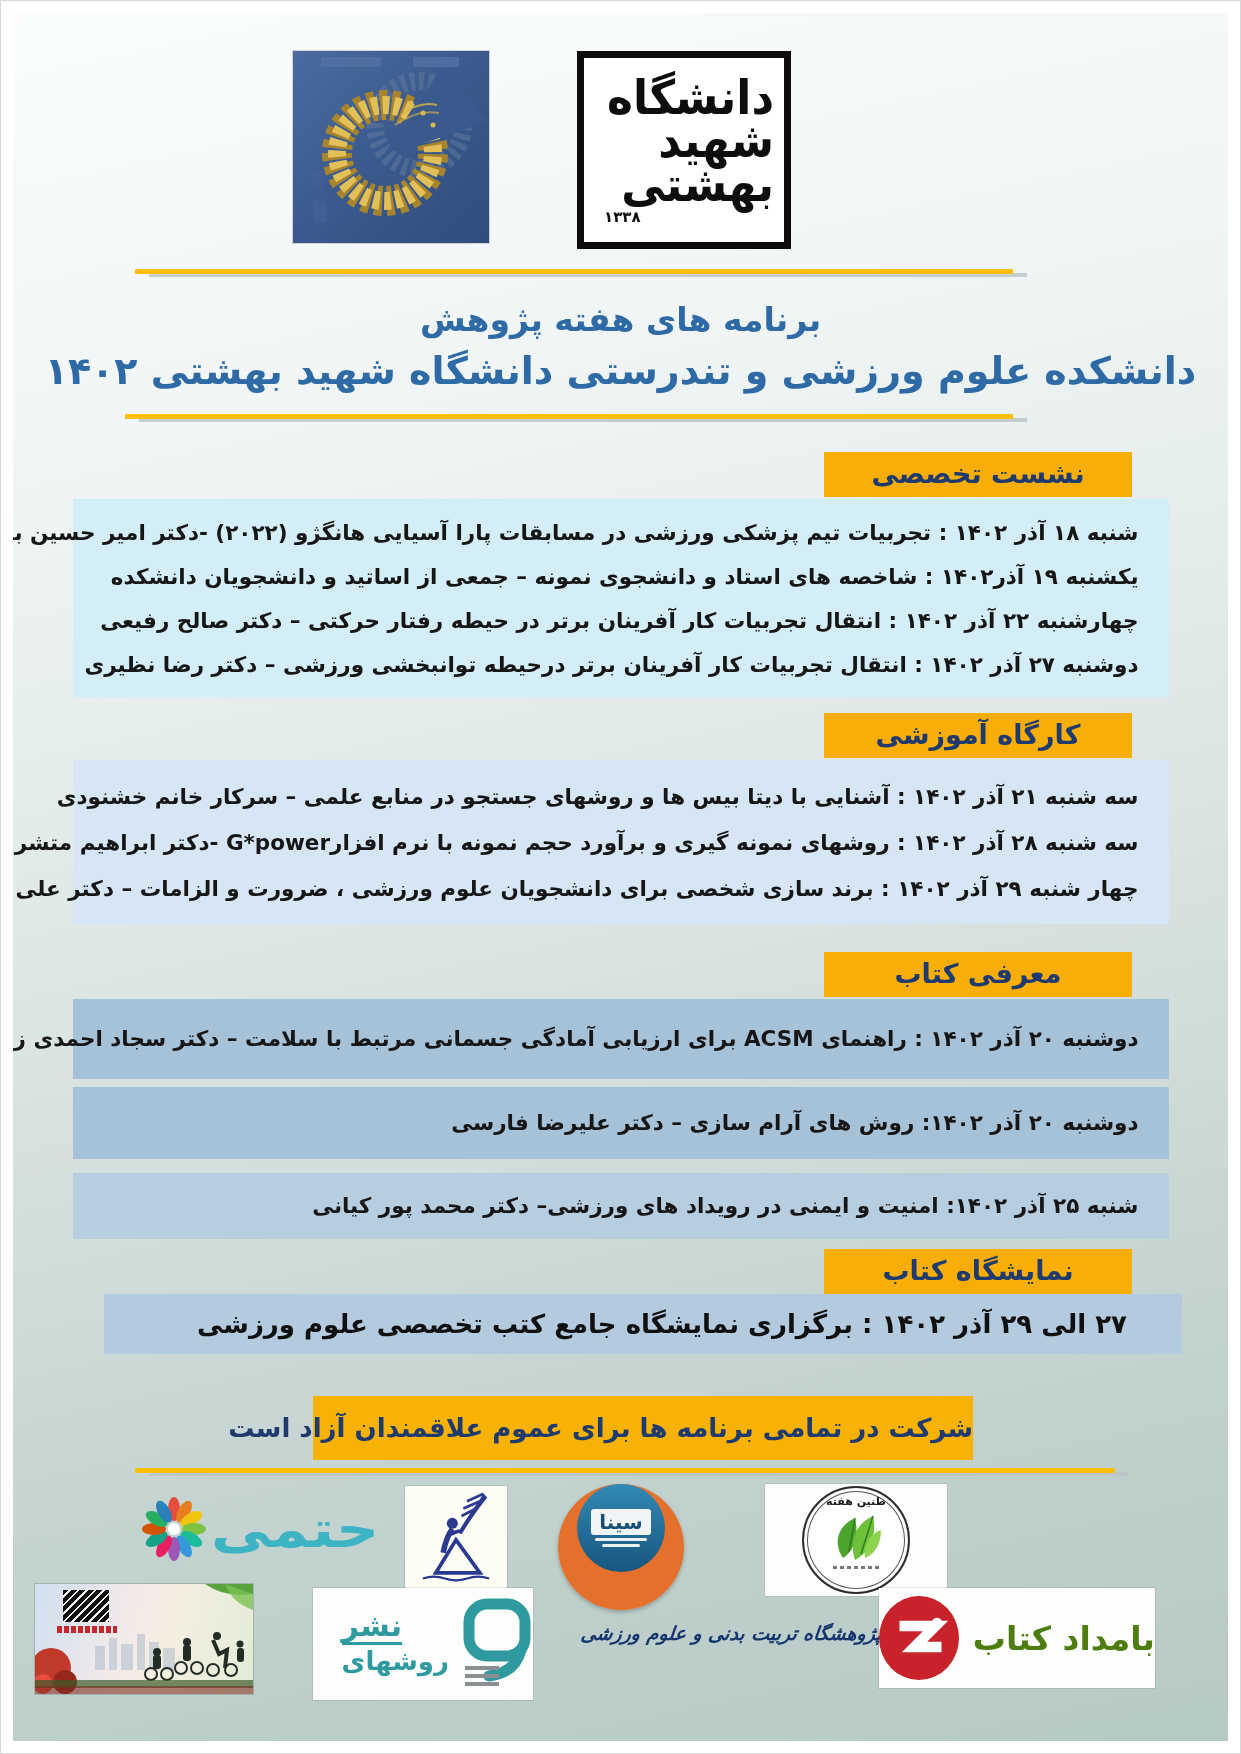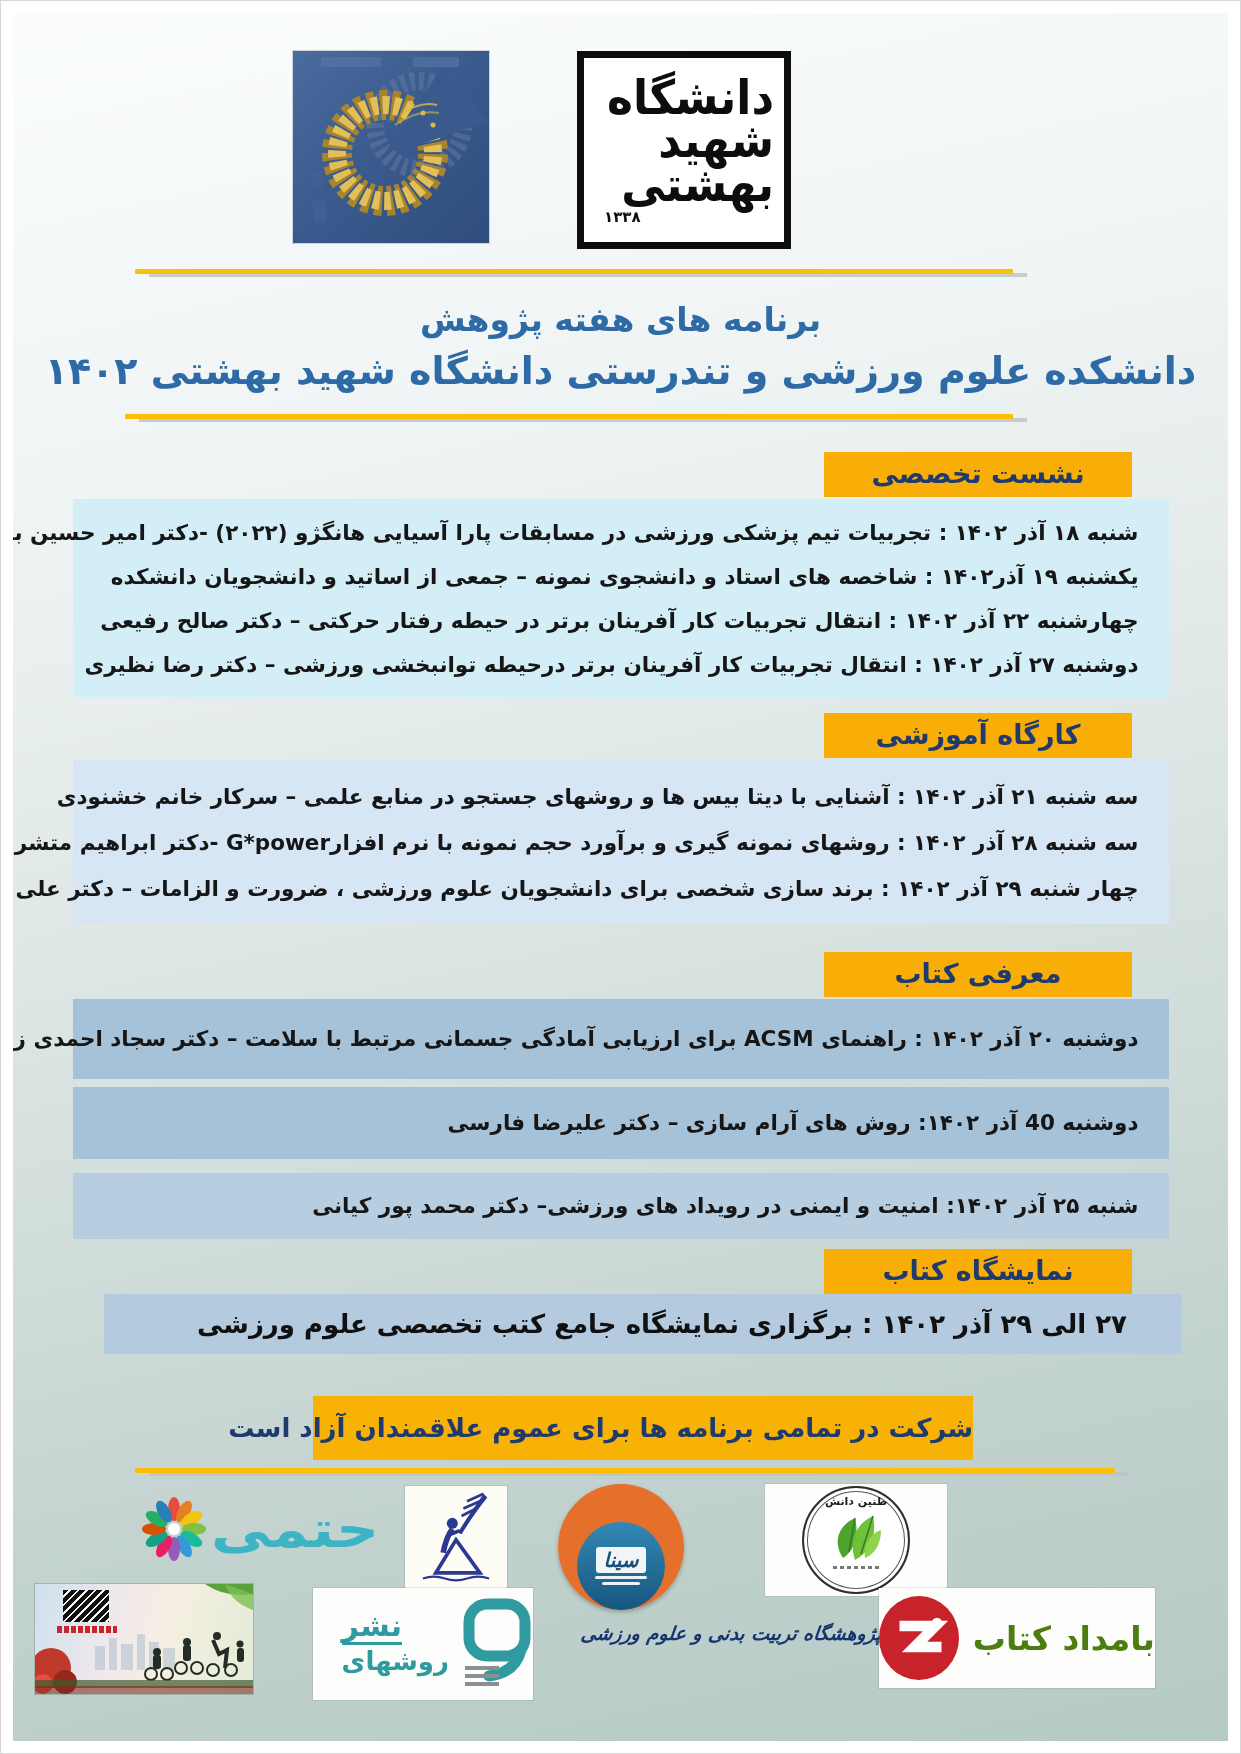--- a/index.html
+++ b/index.html
@@ -58,21 +58,21 @@
   .banner{width:660px;margin:42px auto 0;margin-left:300px;background:#f8b105;color:#1e3a6e;
     font-weight:bold;font-size:26px;direction:rtl;text-align:center;line-height:64px;height:64px;white-space:nowrap;}
 
   
   .logos{position:relative;height:228px;margin-top:6px;}
   .hatmi{position:absolute;left:128px;top:12px;display:flex;align-items:center;gap:4px;}
   .hatmi-word{color:#3db4c4;font-weight:bold;font-size:52px;direction:rtl;letter-spacing:2px;transform:scaleX(1.15);transform-origin:left;}
   .quill{position:absolute;left:392px;top:2px;width:102px;height:104px;background:#fdfdf6;
     box-shadow:0 0 0 1px rgba(0,0,0,.08);display:flex;align-items:center;justify-content:center;}
   .sina{position:absolute;left:545px;top:0px;width:126px;height:126px;border-radius:50%;
-    background:radial-gradient(circle,#e4702b 0%,#e4702b 100%);display:flex;align-items:flex-end;justify-content:center;box-shadow:0 2px 4px rgba(0,0,0,.25);font-style:italic;}
+    background:radial-gradient(circle,#e4702b 0%,#e4702b 100%);display:flex;align-items:flex-start;justify-content:center;box-shadow:0 2px 4px rgba(0,0,0,.25);}
   .sina-inner{width:88px;height:88px;border-radius:50%;background:linear-gradient(180deg,#3289b5,#17567f);
     display:flex;flex-direction:column;align-items:center;justify-content:center;gap:3px;}
   .sina-chip{background:#f2f5f7;border-radius:3px;padding:0 8px;font-weight:bold;font-size:20px;color:#174f77;direction:rtl;line-height:26px;}
   .micro{height:3px;background:#eaf2f6;border-radius:2px;}
   .tanin{position:absolute;left:752px;top:0px;width:182px;height:112px;background:#fdfdfb;
     display:flex;align-items:center;justify-content:center;box-shadow:0 0 0 1px rgba(0,0,0,.06);}
   .tanin-circle{width:104px;height:104px;border-radius:50%;border:2px solid #2c2c2c;box-shadow:inset 0 0 0 3px #fff,inset 0 0 0 4px #555;
     display:flex;flex-direction:column;align-items:center;justify-content:flex-start;background:#fff;}
   .tanin-top{font-size:11px;font-weight:bold;color:#1c1c1c;direction:rtl;margin-top:7px;}
   .tanin-squig{width:46px;height:3px;background:repeating-linear-gradient(90deg,#777 0 4px,transparent 4px 7px);margin-top:2px;}
@@ -171,21 +171,21 @@
     <div class="box box2">
       <div class="row">سه شنبه ۲۱ آذر ۱۴۰۲ : آشنایی با دیتا بیس ها و روشهای جستجو در منابع علمی – سرکار خانم خشنودی</div>
       <div class="row">سه شنبه ۲۸ آذر ۱۴۰۲ : روشهای نمونه گیری و برآورد حجم نمونه با نرم افزارG*power -دکتر ابراهیم متشرعی</div>
       <div class="row">چهار شنبه ۲۹ آذر ۱۴۰۲ : برند سازی شخصی برای دانشجویان علوم ورزشی ، ضرورت و الزامات – دکتر علی افروزه</div>
     </div>
 
     <div class="sec-head-row h3">
         <div class="sec-head">معرفی کتاب</div>
       </div>
     <div class="box3row first">دوشنبه ۲۰ آذر ۱۴۰۲ : راهنمای ACSM برای ارزیابی آمادگی جسمانی مرتبط با سلامت – دکتر سجاد احمدی زاد</div>
-    <div class="box3row">دوشنبه 40 آذر ۱۴۰۲: روش های آرام سازی – دکتر علیرضا فارسی</div>
+    <div class="box3row">دوشنبه ۲۰ آذر ۱۴۰۲: روش های آرام سازی – دکتر علیرضا فارسی</div>
     <div class="box3row last">شنبه ۲۵ آذر ۱۴۰۲: امنیت و ایمنی در رویداد های ورزشی– دکتر محمد پور کیانی</div>
 
     <div class="sec-head-row h4">
         <div class="sec-head">نمایشگاه کتاب</div>
       </div>
     <div class="box4">۲۷ الی ۲۹ آذر ۱۴۰۲ : برگزاری نمایشگاه جامع کتب تخصصی علوم ورزشی</div>
 
     <div class="banner">شرکت در تمامی برنامه ها برای عموم علاقمندان آزاد است</div>
 
     <div class="divider d3">
@@ -255,21 +255,21 @@
       <div class="sina">
         <div class="sina-inner">
           <div class="sina-chip">سینا</div>
           <div class="micro" style="width:52px"></div>
           <div class="micro" style="width:38px"></div>
         </div>
       </div>
 
       <div class="tanin">
         <div class="tanin-circle">
-          <div class="tanin-top">طنین دانش</div>
+          <div class="tanin-top">طنین هفته</div>
           <svg width="62" height="56" viewBox="0 0 62 56">
             <path d="M18 50 C8 36 12 18 30 10 C34 26 30 42 18 50 Z" fill="#4ca32e"></path>
             <path d="M30 52 C24 34 30 16 48 8 C52 26 46 44 30 52 Z" fill="#6fc13c"></path>
             <path d="M40 50 C38 38 44 26 56 22 C56 36 50 46 40 50 Z" fill="#8fd44f"></path>
             <path d="M30 10 L24 44 M48 8 L36 46" stroke="#2f7d1e" stroke-width="1.5" fill="none"></path>
           </svg>
           <div class="tanin-squig"></div>
         </div>
       </div>
 

